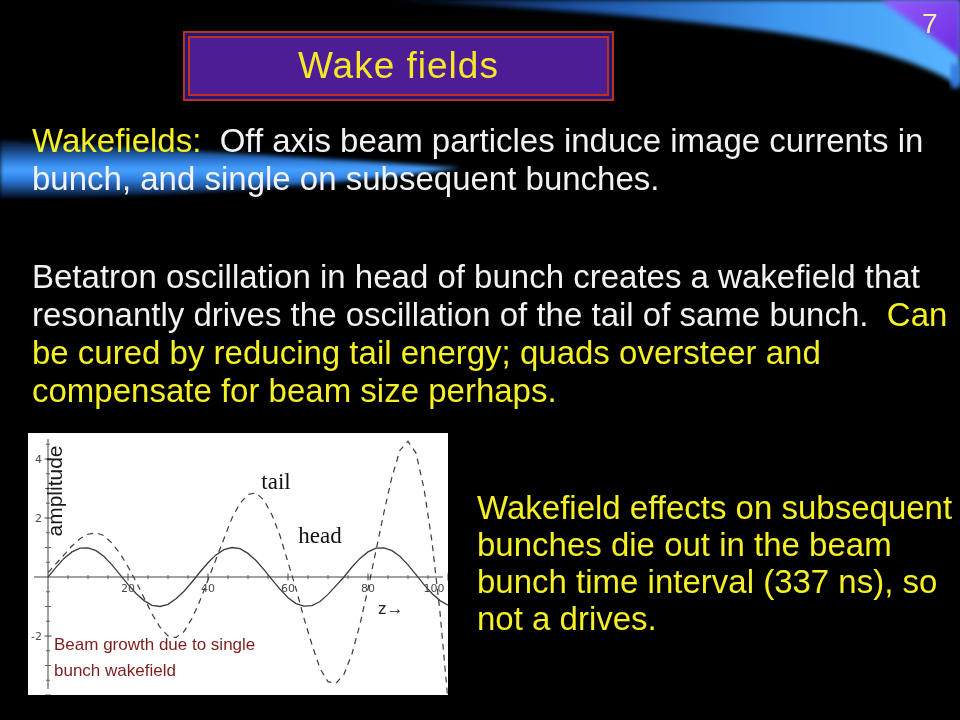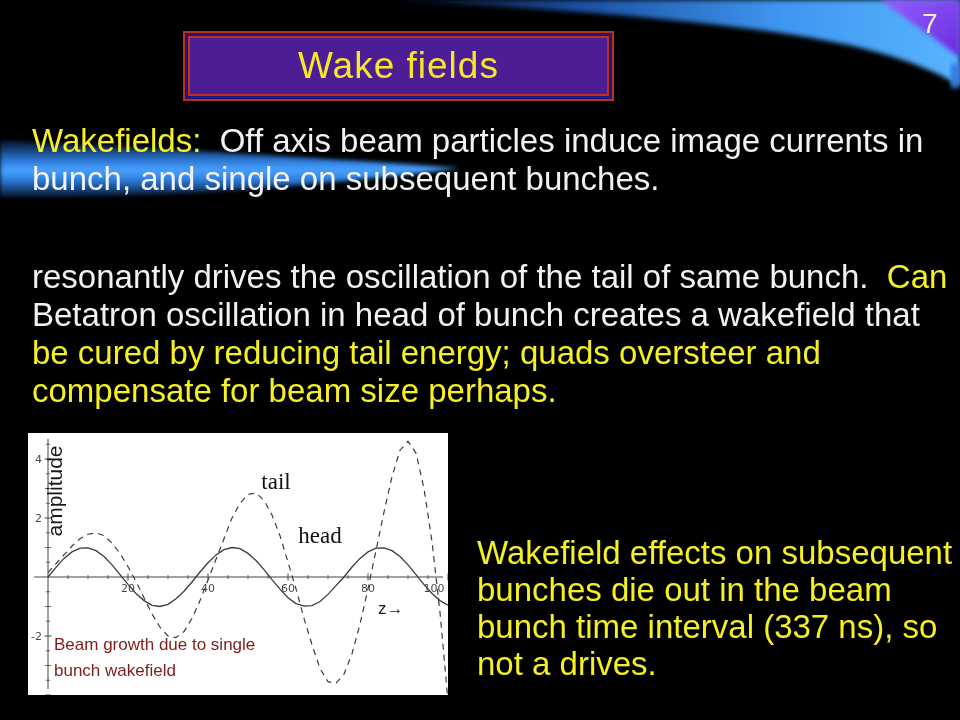--- a/index.html
+++ b/index.html
@@ -20,21 +20,21 @@
              border:2px solid #c03018;
              box-shadow:inset 0 0 0 3px #1a1a7e, inset 0 0 0 5px #c03018;
              display:flex;align-items:center;justify-content:center;}
   #title-box .t{color:#f8e62a;font-size:37px;letter-spacing:1px;}
 
   
   .line{white-space:pre;font-size:33px;line-height:38px;color:#f2f2f2;}
   .yellow{color:#f5f023;}
   #para1{left:32px;top:122px;width:928px;}
   #para2{left:32px;top:258px;width:928px;}
-  #side-note{left:477px;top:489px;width:470px;margin-top:45px;}
+  #side-note{left:477px;top:489px;width:470px;}
   #side-note .line{line-height:37px;color:#f5f023;}
 
   
   #chart{left:28px;top:433px;width:420px;height:262px;background:#ffffff;}
   #chart-caption{position:absolute;left:26px;top:199px;color:#7f1d1d;
                  font-size:17px;line-height:26px;white-space:pre;}
 </style>
 </head>
 <body>
 
@@ -82,22 +82,22 @@
   <div id="title-box" class="abs">
     <span class="t">Wake fields</span>
   </div>
 
   <div id="para1" class="abs">
     <div class="line"><span class="yellow">Wakefields:</span><span>  Off axis beam particles induce image currents in</span></div>
     <div class="line">bunch, and single on subsequent bunches.</div>
   </div>
 
   <div id="para2" class="abs">
+    <div class="line">Betatron oscillation in head of bunch creates a wakefield that</div>
     <div class="line"><span>resonantly drives the oscillation of the tail of same bunch.</span><span class="yellow">  Can</span></div>
-    <div class="line">Betatron oscillation in head of bunch creates a wakefield that</div>
     <div class="line yellow">be cured by reducing tail energy; quads oversteer and</div>
     <div class="line yellow">compensate for beam size perhaps.</div>
   </div>
 
   <div id="side-note" class="abs">
     <div class="line">Wakefield effects on subsequent</div>
     <div class="line">bunches die out in the beam</div>
     <div class="line">bunch time interval (337 ns), so</div>
     <div class="line">not a drives.</div>
   </div>

